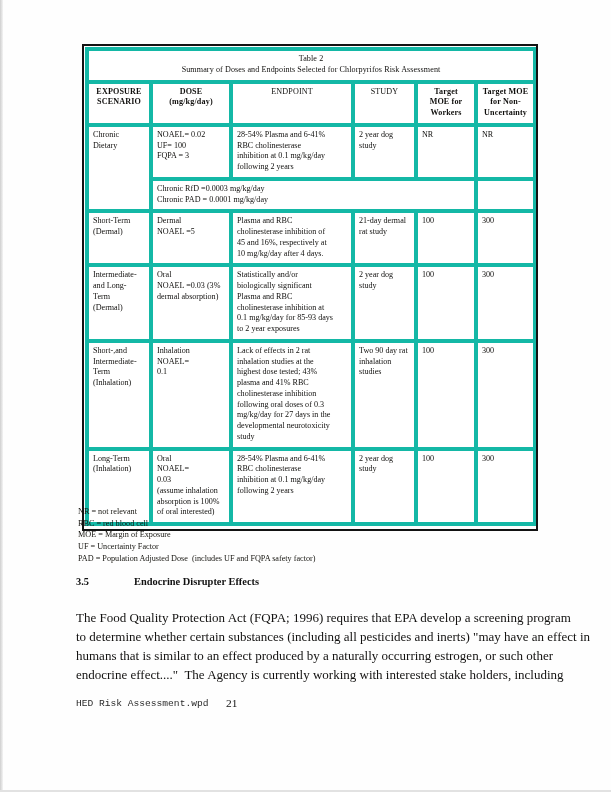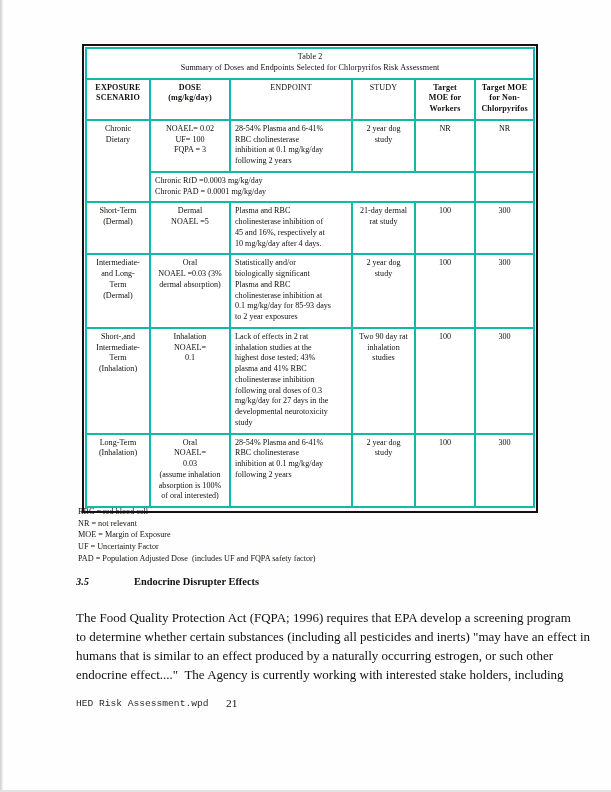--- a/index.html
+++ b/index.html
@@ -44,21 +44,21 @@
     top: 47px;
     width: 448px;
   }
   table.t2 {
     width: 448px;
     border-collapse: collapse;
     table-layout: fixed;
     background: #ffffff;
   }
   table.t2 td, table.t2 th {
-    border: 2px solid #14b8a6;
+    border: 4px solid #14b8a6;
     vertical-align: top;
     padding: 3px 4px 4px 4px;
     font-size: 8.1px;
     line-height: 1.33;
     font-weight: normal;
   }
   .outer-border {
     position: absolute;
     left: -3px; top: -3px;
     width: 452px;
@@ -86,21 +86,21 @@
     font-size: 8.4px;
     line-height: 1.3;
     letter-spacing: 0.15px;
     padding: 4px 2px 5px 2px;
     vertical-align: top;
   }
   th.hdr .sub { display: block; font-weight: bold; }
 
   
   td.c-scenario, td.c-dose, td.c-study, td.c-moew, td.c-moen {
-    text-align: center;
+    text-align: left;
   }
   td.c-endpoint { text-align: left; }
   td.c-scenario, td.c-dose, td.c-study {
     padding-top: 5px;
   }
   td.c-moew, td.c-moen { padding-top: 5px; }
 
   td.rfd-cell {
     text-align: left;
     font-weight: bold;
@@ -129,21 +129,20 @@
     position: absolute;
     left: 76px;
     top: 576px;
     font-size: 10.4px;
     font-weight: bold;
     color: #111;
   }
   .sec-num {
     display: inline-block;
     width: 58px;
-    font-style: italic;
   }
 
   
   .body-par {
     position: absolute;
     left: 76px;
     top: 608px;
     width: 460px;
     font-size: 13px;
     line-height: 1.47;
@@ -213,21 +212,21 @@
           <th class="hdr">ENDPOINT</th>
           <th class="hdr">STUDY</th>
           <th class="hdr">
             <span class="sub">Target</span>
             <span class="sub">MOE for</span>
             <span class="sub">Workers</span>
           </th>
           <th class="hdr">
             <span class="sub">Target MOE</span>
             <span class="sub">for Non-</span>
-            <span class="sub">Chlorpyrifos</span>
+            <span class="sub">Uncertainty</span>
           </th>
         </tr>
 
         <tr>
           <td class="c-scenario" rowspan="2">
               <span class="ln">Chronic</span>
               <span class="ln">Dietary</span>
             </td>
           <td class="c-dose">
               <span class="ln">NOAEL= 0.02</span>
@@ -363,22 +362,22 @@
               <span class="ln">study</span>
             </td>
           <td class="c-moew">100</td>
           <td class="c-moen">300</td>
         </tr>
       </tbody>
     </table>
   </div>
 
   <div class="footnotes">
+      <div class="ln">NR = not relevant</div>
       <div class="ln">RBC = red blood cell</div>
-      <div class="ln">NR = not relevant</div>
       <div class="ln">MOE = Margin of Exposure</div>
       <div class="ln">UF = Uncertainty Factor</div>
       <div class="ln">PAD = Population Adjusted Dose  (includes UF and FQPA safety factor)</div>
     </div>
 
   <div class="sec-head">
     <span class="sec-num">3.5</span><span>Endocrine Disrupter Effects</span>
   </div>
 
   <div class="body-par">

